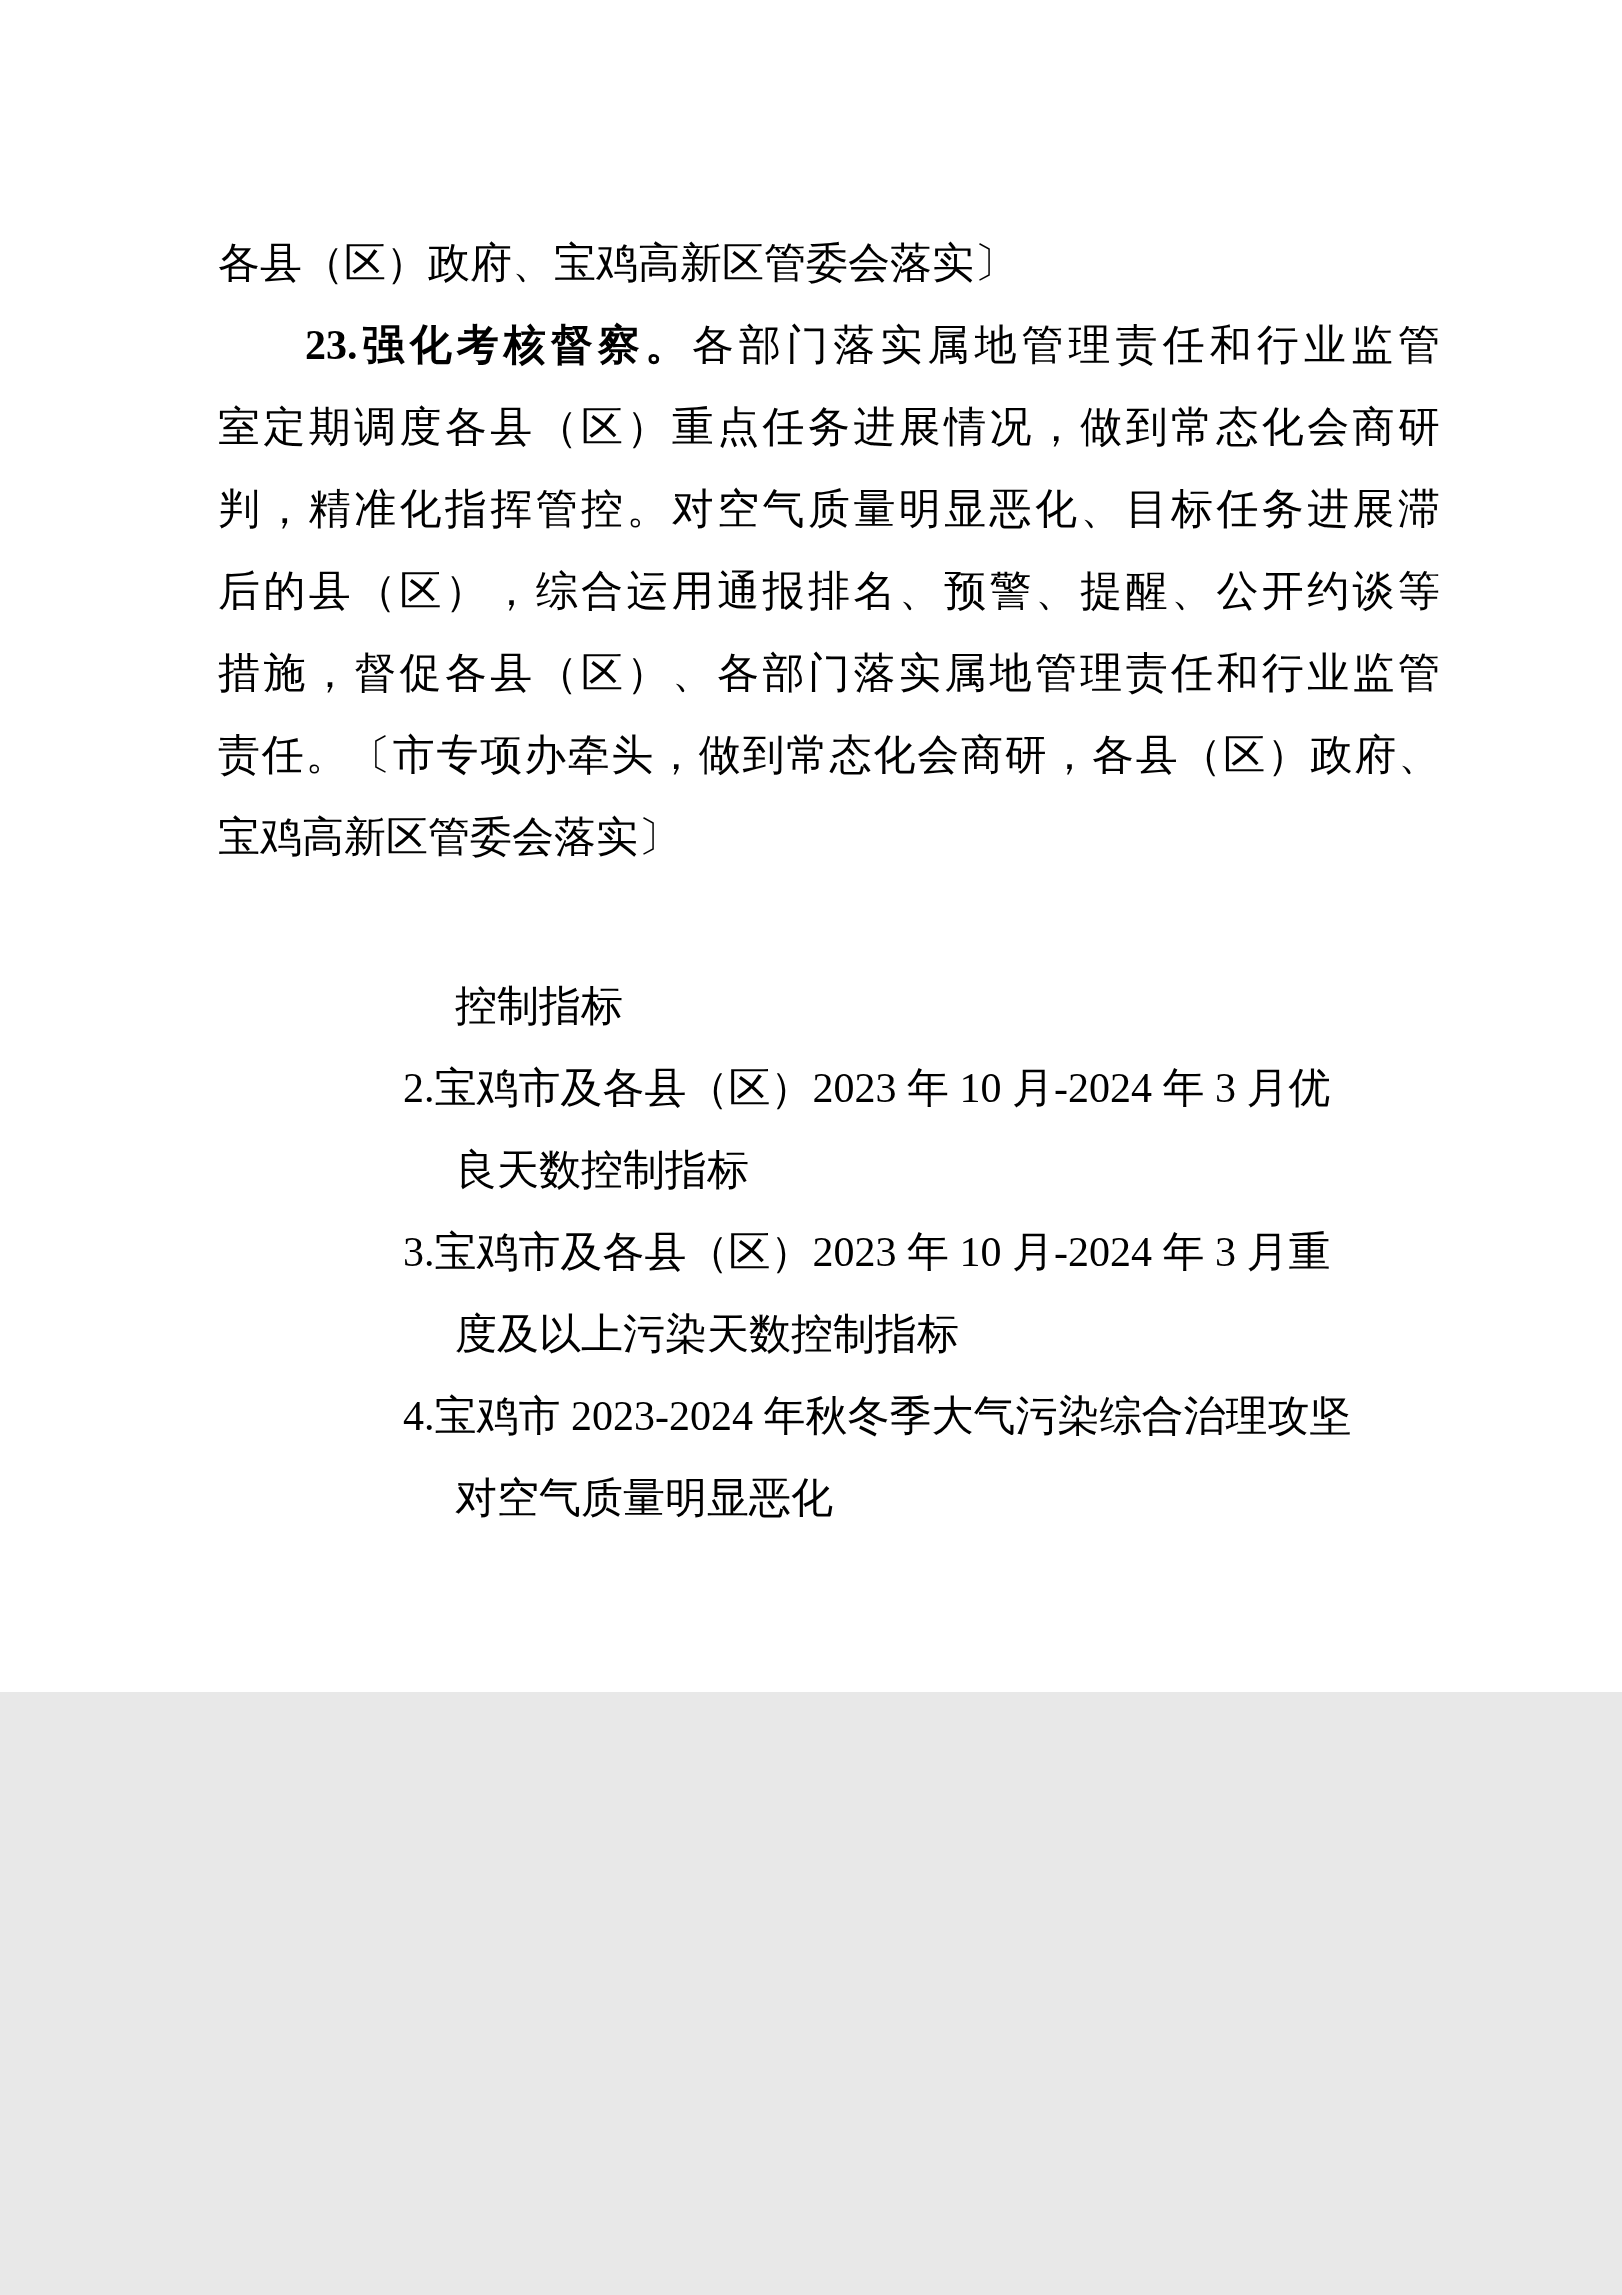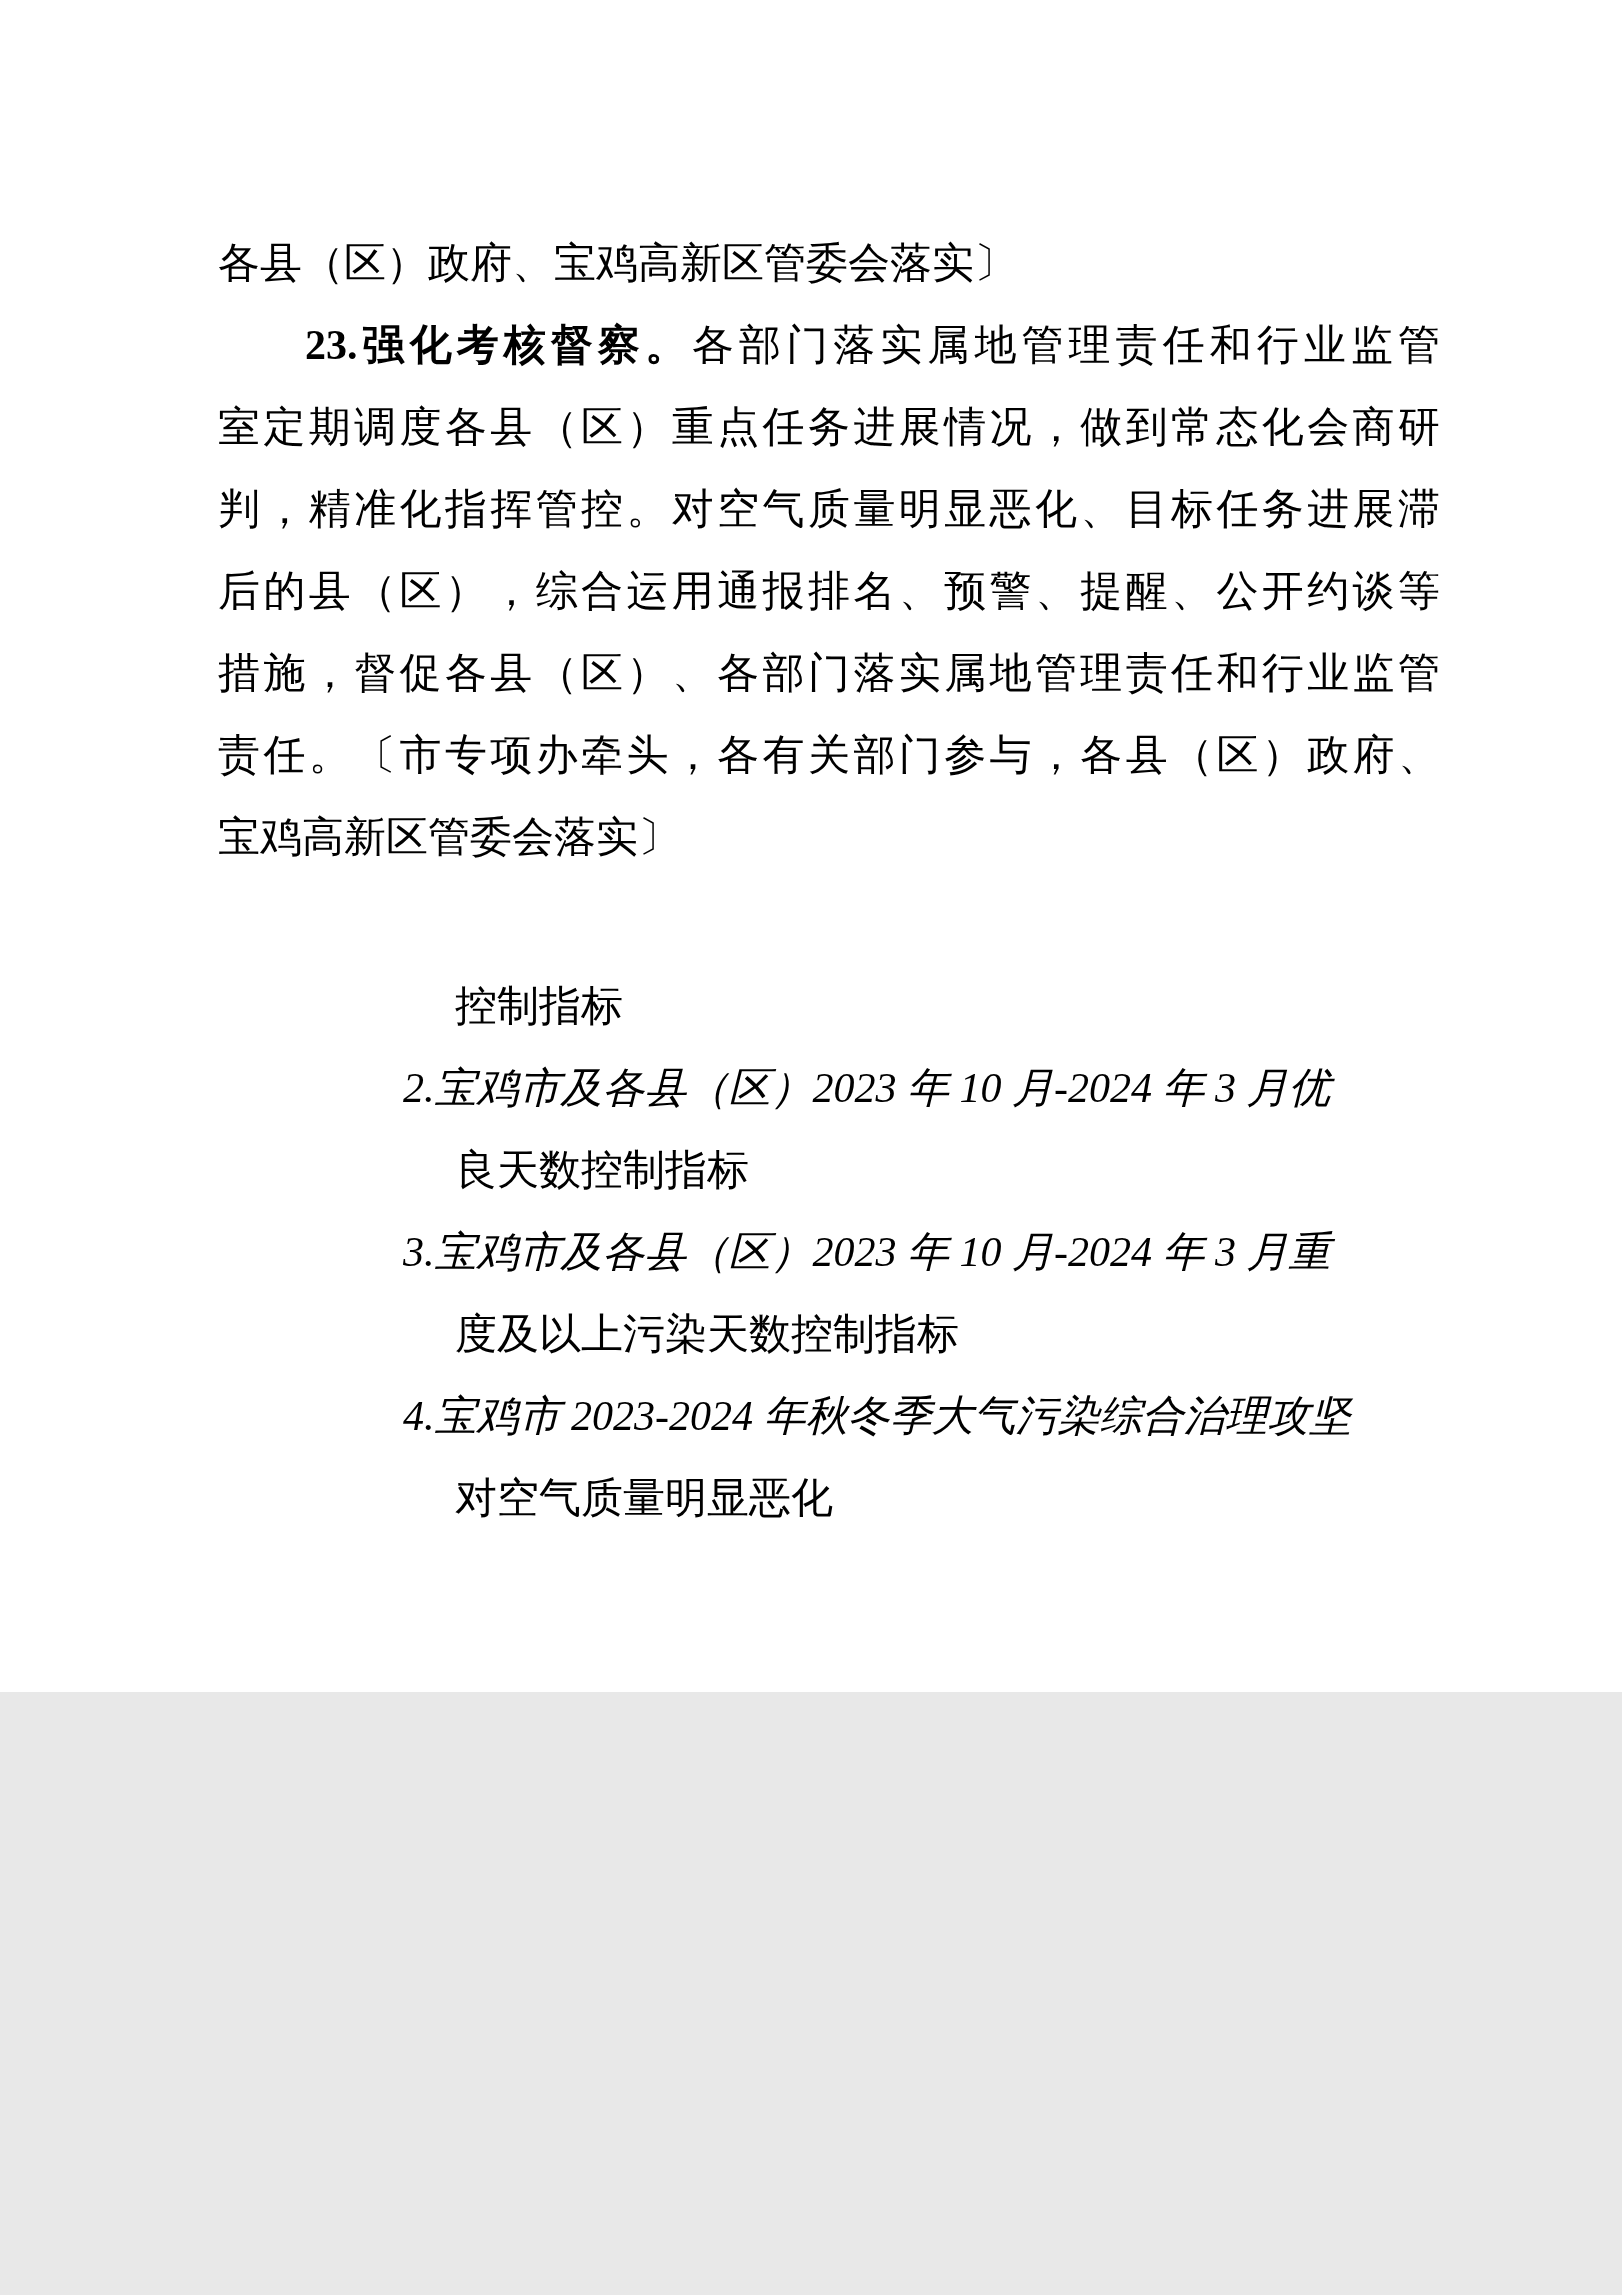--- a/index.html
+++ b/index.html
@@ -45,21 +45,21 @@
     top: 965px;
     width: 1256px;
     font-size: 42px;
     line-height: 82px;
   }
   .att-line {
     height: 82px;
     white-space: nowrap;
   }
   .att-first   { padding-left: 80px; }
-  .att-item    { padding-left: 185px; font-style: italic; }
+  .att-item    { padding-left: 185px; }
   .att-cont    { padding-left: 237px; }
   .pm-sub {
     font-size: 26px;
     letter-spacing: 2.6px;
   }
   .page-number {
     position: absolute;
     left: 1237px;
     top: 2078px;
     width: 144px;
@@ -83,21 +83,21 @@
     </div>
 
     <div class="line just">室定期调度各县（区）重点任务进展情况，做到常态化会商研</div>
 
     <div class="line just">判，精准化指挥管控。对空气质量明显恶化、目标任务进展滞</div>
 
     <div class="line just">后的县（区），综合运用通报排名、预警、提醒、公开约谈等</div>
 
     <div class="line just">措施，督促各县（区）、各部门落实属地管理责任和行业监管</div>
 
-    <div class="line just">责任。〔市专项办牵头，各有关部门参与，各县（区）政府、</div>
+    <div class="line just">责任。〔市专项办牵头，做到常态化会商研，各县（区）政府、</div>
 
     <div class="line">宝鸡高新区管委会落实〕</div>
   </div>
 
   <div class="att-block">
 
 
     <div class="att-line att-cont">控制指标</div>
 
     <div class="att-line att-item">2.宝鸡市及各县（区）2023 年 10 月-2024 年 3 月优</div>

